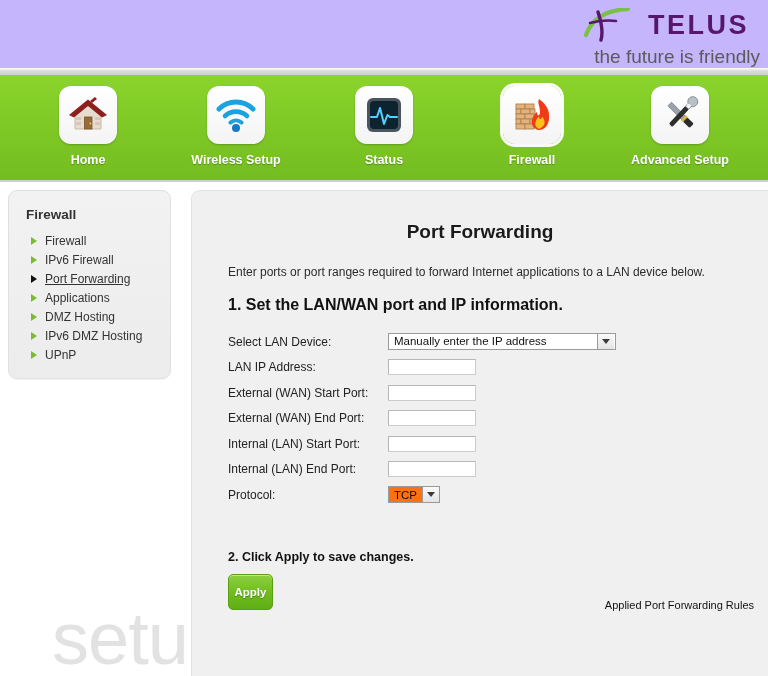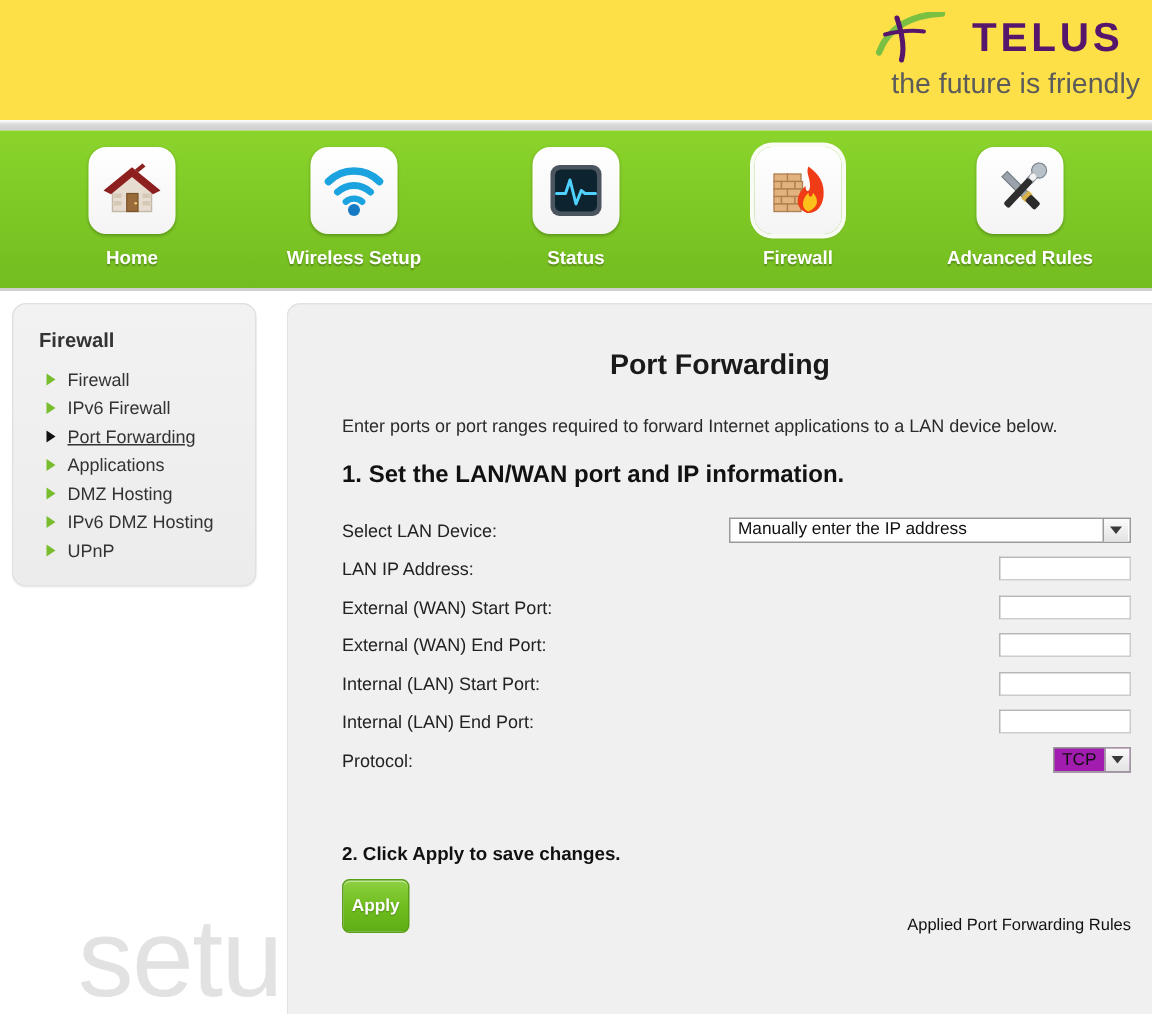--- a/index.html
+++ b/index.html
@@ -22,22 +22,22 @@
     letter-spacing: -1px;
     font-family: "Liberation Sans", sans-serif;
     z-index: 0;
     white-space: nowrap;
     user-select: none;
   }
 
   
   .header {
     position: relative;
-    height: 80px;
-    background: #fde047;
+    height: 68px;
+    background: #c4b5fd;
     z-index: 2;
   }
   .logo-wrap {
     position: absolute;
     right: 6px; top: 8px;
     width: 186px; height: 60px;
   }
   .logo-top { position: relative; height: 36px; }
   .logo-swoosh {
     position: absolute; left: 6px; top: 0px;
@@ -179,29 +179,28 @@
     font-weight: bold;
     color: #111111;
     margin: 0 0 15px 22px;
   }
 
   .form-rows { margin-left: 22px; }
   .form-row {
     display: flex;
     align-items: center;
     height: 25.5px;
-    justify-content: space-between;
   }
   .form-label {
     width: 160px;
     font-size: 12px;
     color: #222222;
   }
   .sel-lan {
-    width: 268px; height: 17px;
+    width: 228px; height: 17px;
     font-size: 11.5px;
     font-family: "Liberation Sans", sans-serif;
     background: #ffffff;
     border: 1px solid #9a9a9a;
     color: #101010;
     padding: 0 1px;
     line-height: 15px;
     -webkit-appearance: none; appearance: none;
     display: flex; align-items: center;
     position: relative;
@@ -227,21 +226,21 @@
     border-top-color: #b7b7b7;
     border-left-color: #b7b7b7;
     font-size: 11px;
     font-family: "Liberation Sans", sans-serif;
     padding: 0 2px;
     color: #111;
   }
   .sel-proto {
     height: 17px;
     font-size: 11.5px;
-    background: #a21caf;
+    background: #f97316;
     border: 1px solid #9a9a9a;
     color: #101010;
     display: inline-flex; align-items: center;
     cursor: pointer;
   }
   .sel-proto .sel-text { padding: 0 5px; }
 
   .step2 {
     font-size: 12.5px;
     font-weight: bold;
@@ -374,21 +373,21 @@
               <rect x="17" y="24" width="7" height="4" fill="#d9b24a"></rect>
               <rect x="17.5" y="27" width="6" height="9" rx="1.4" fill="#2b2b2b"></rect>
             </g>
             <g transform="rotate(43 20 20)">
               <path d="M18 6 a5 5 0 1 1 4.5 0 l0 5 -4.5 0 Z" fill="#b9c1c8" stroke="#7b848c" stroke-width="0.8"></path>
               <circle cx="20.2" cy="7.5" r="2.2" fill="#f2f2f2"></circle>
               <rect x="17.8" y="10" width="4.8" height="24" rx="1.6" fill="#2e2e2e"></rect>
             </g>
           </svg>
         </div>
-        <div class="nav-label">Advanced Rules</div>
+        <div class="nav-label">Advanced Setup</div>
       </div>
 
     </div>
   </div>
 
   <div class="content-area">
 
     <div class="sidebar-panel">
       <div class="sidebar-title">Firewall</div>
       <ul class="side-list">

